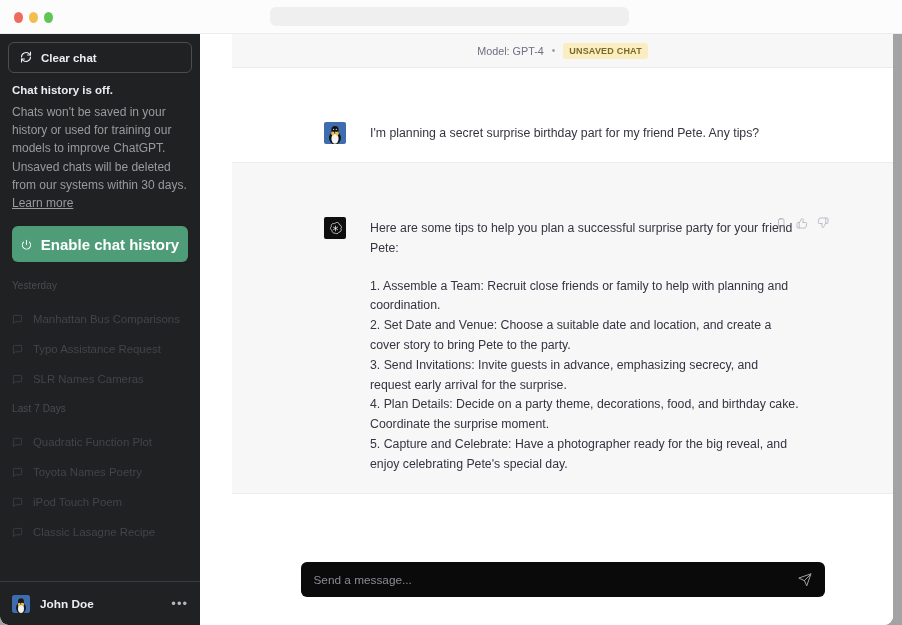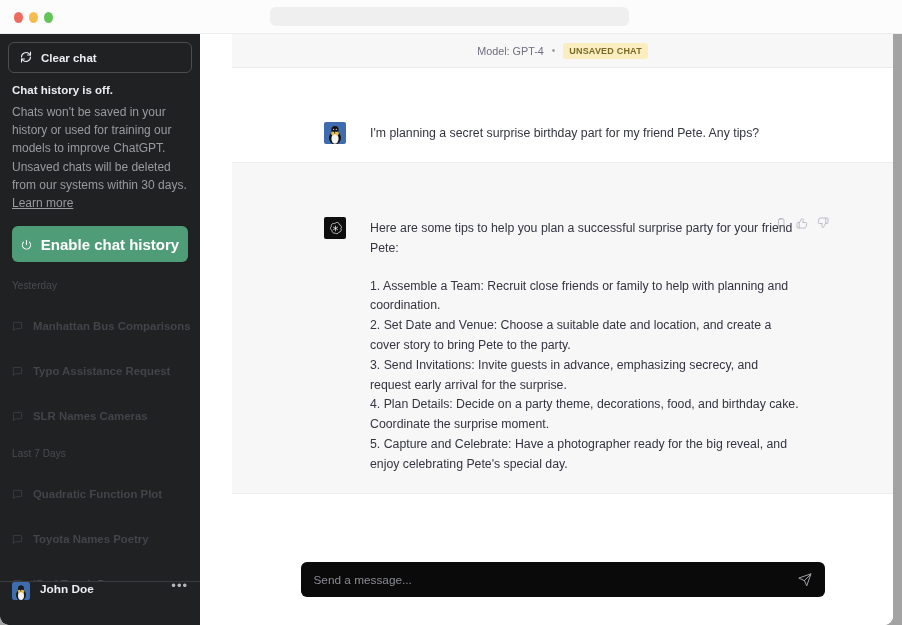--- a/index.html
+++ b/index.html
@@ -142,41 +142,42 @@
 
   .section-label {
     color: #4b4b50;
     font-size: 10px;
     padding: 18px 4px 4px 4px;
     letter-spacing: 0.1px;
   }
 
   .chat-item {
     display: flex;
-    align-items: center;
+    align-items: flex-end;
     gap: 10px;
     height: 28px;
     padding: 0 4px;
-    margin-top: 17px;
+    margin-top: 2px;
     color: #43434a;
     font-size: 11.4px;
-    font-weight: bold;
+    font-weight: normal;
     cursor: pointer;
     white-space: nowrap;
     overflow: hidden;
   }
   .chat-item .ic { flex: 0 0 auto; opacity: .85; display:flex; }
 
   .sidebar-footer {
     position: absolute;
     bottom: 0; left: 0;
     width: 200px;
     height: 44px;
     border-top: 1px solid #3a3a40;
     display: flex;
+    align-items: center;
     padding: 0 12px;
     gap: 10px;
     cursor: pointer;
     background: #202123;
   }
   .avatar-sm {
     width: 18px; height: 18px;
     border-radius: 3px;
     overflow: hidden;
     flex: 0 0 auto;

